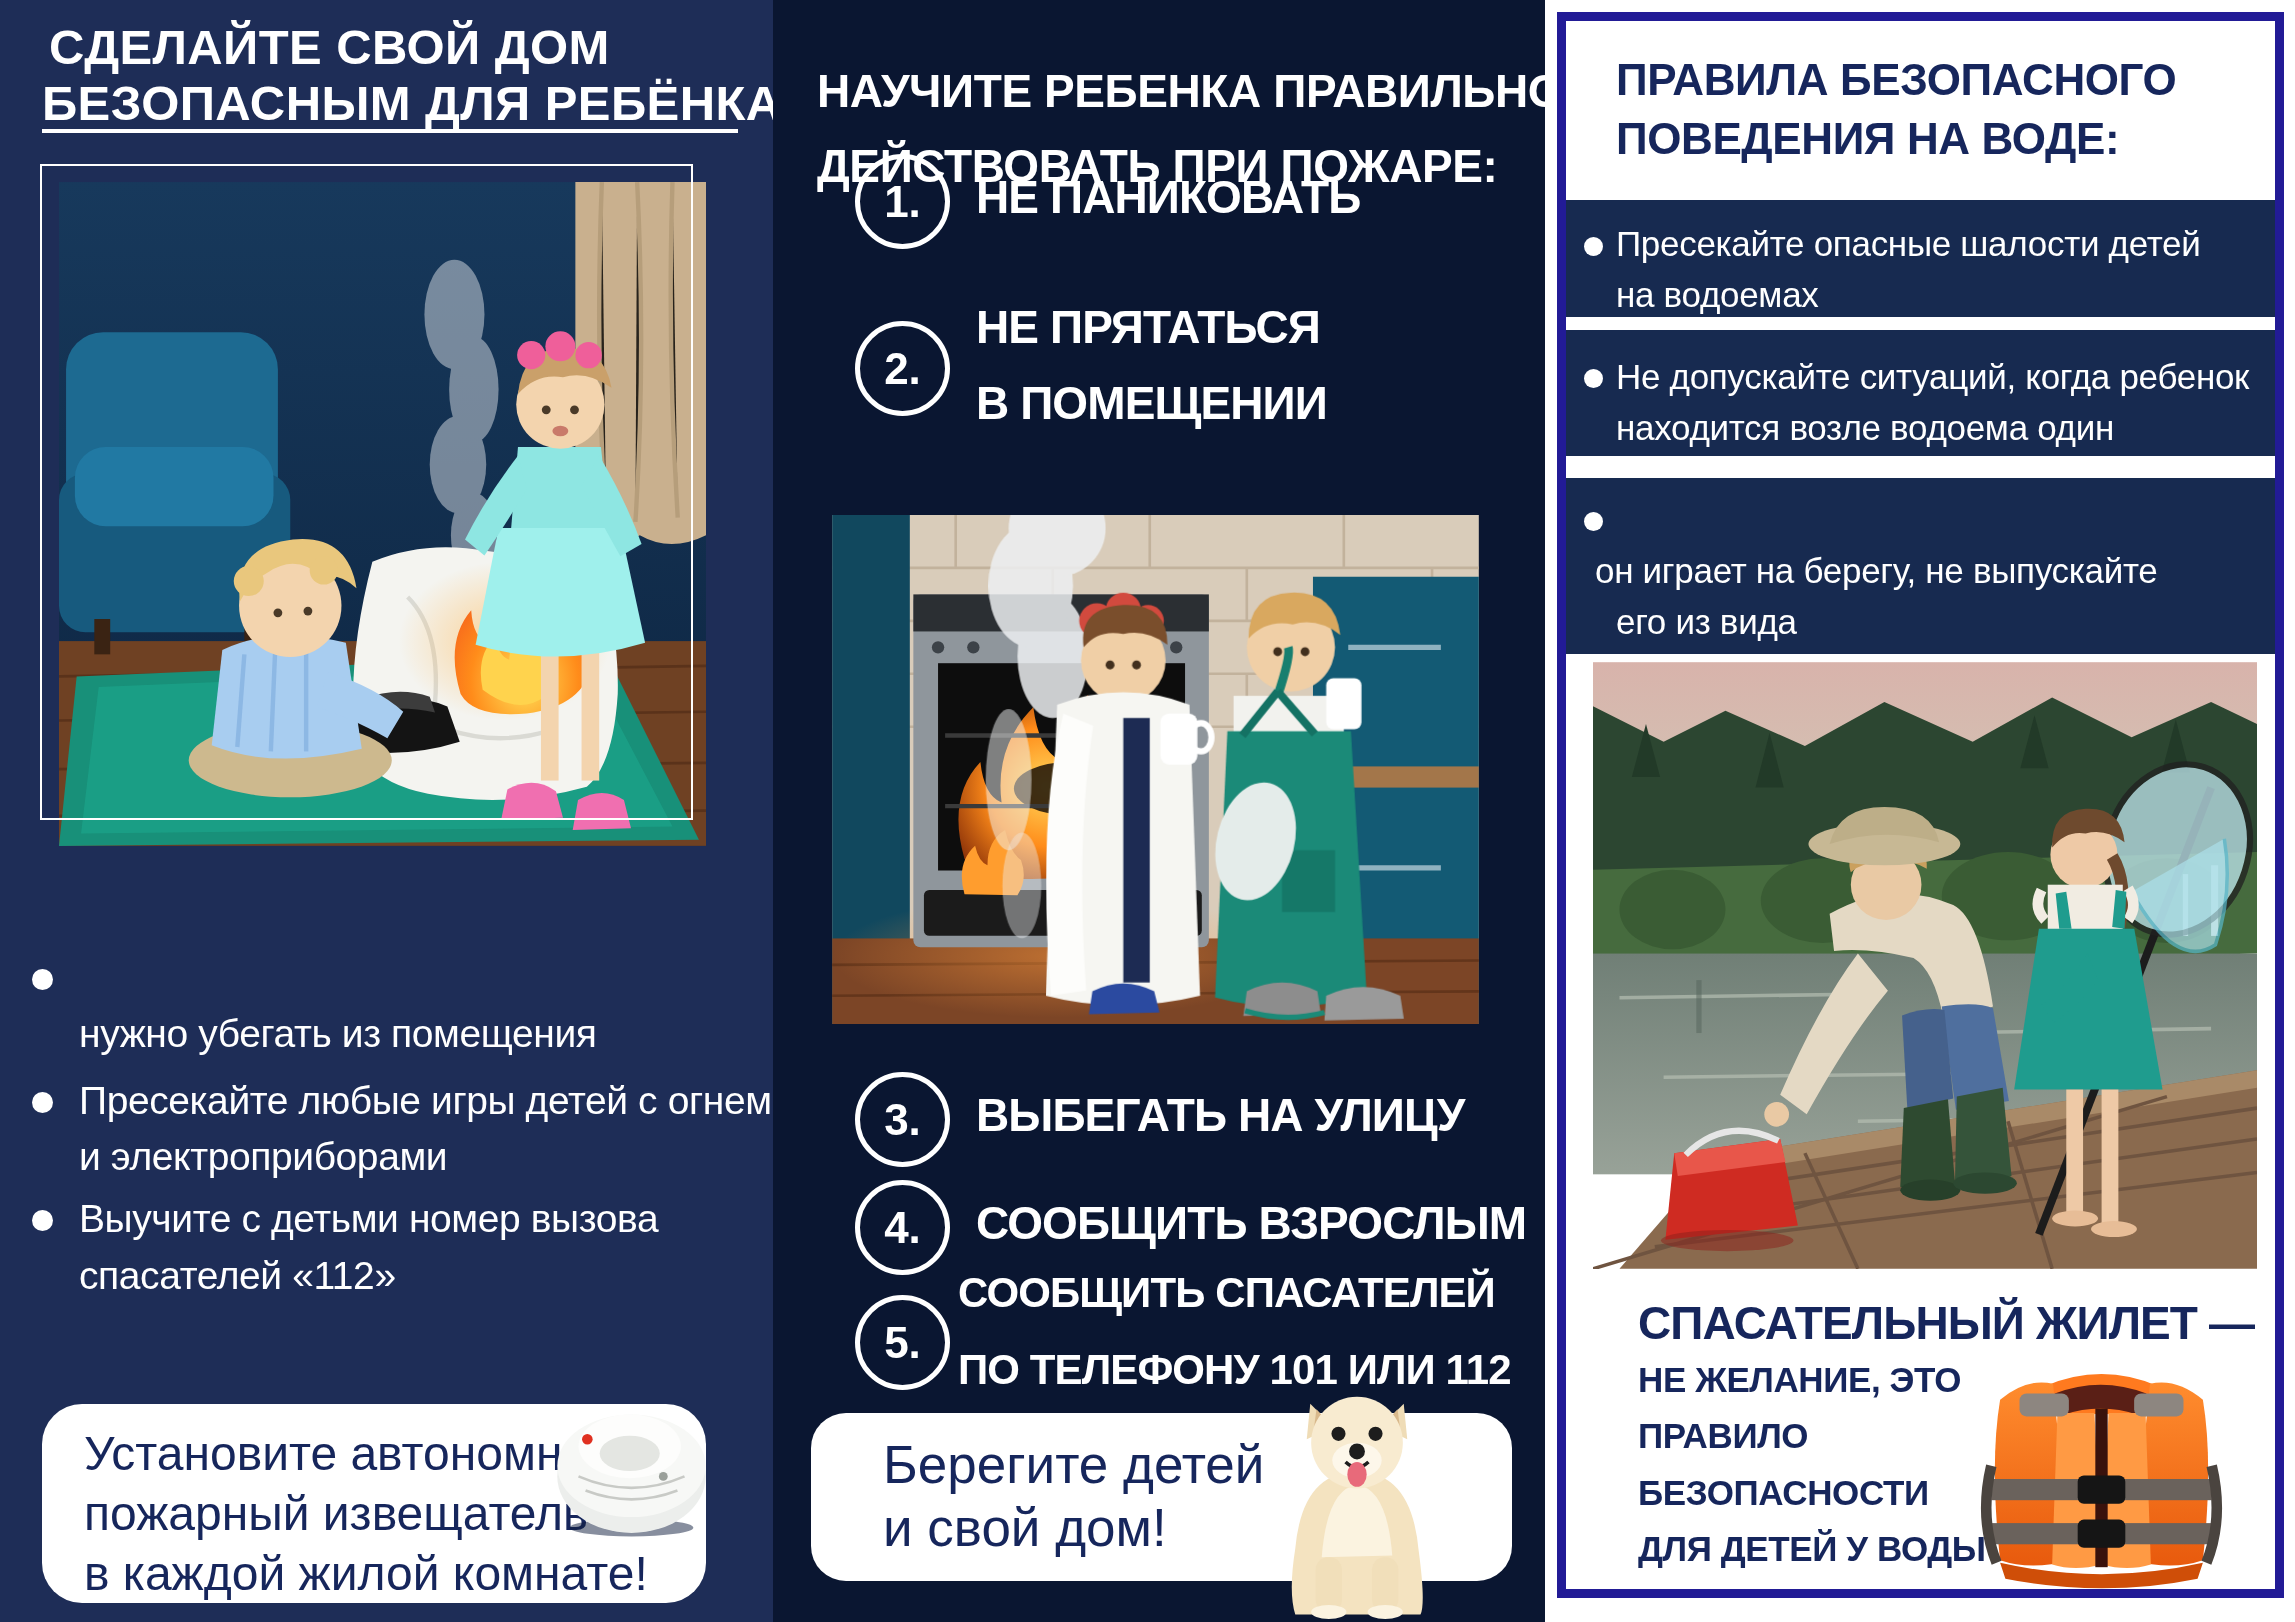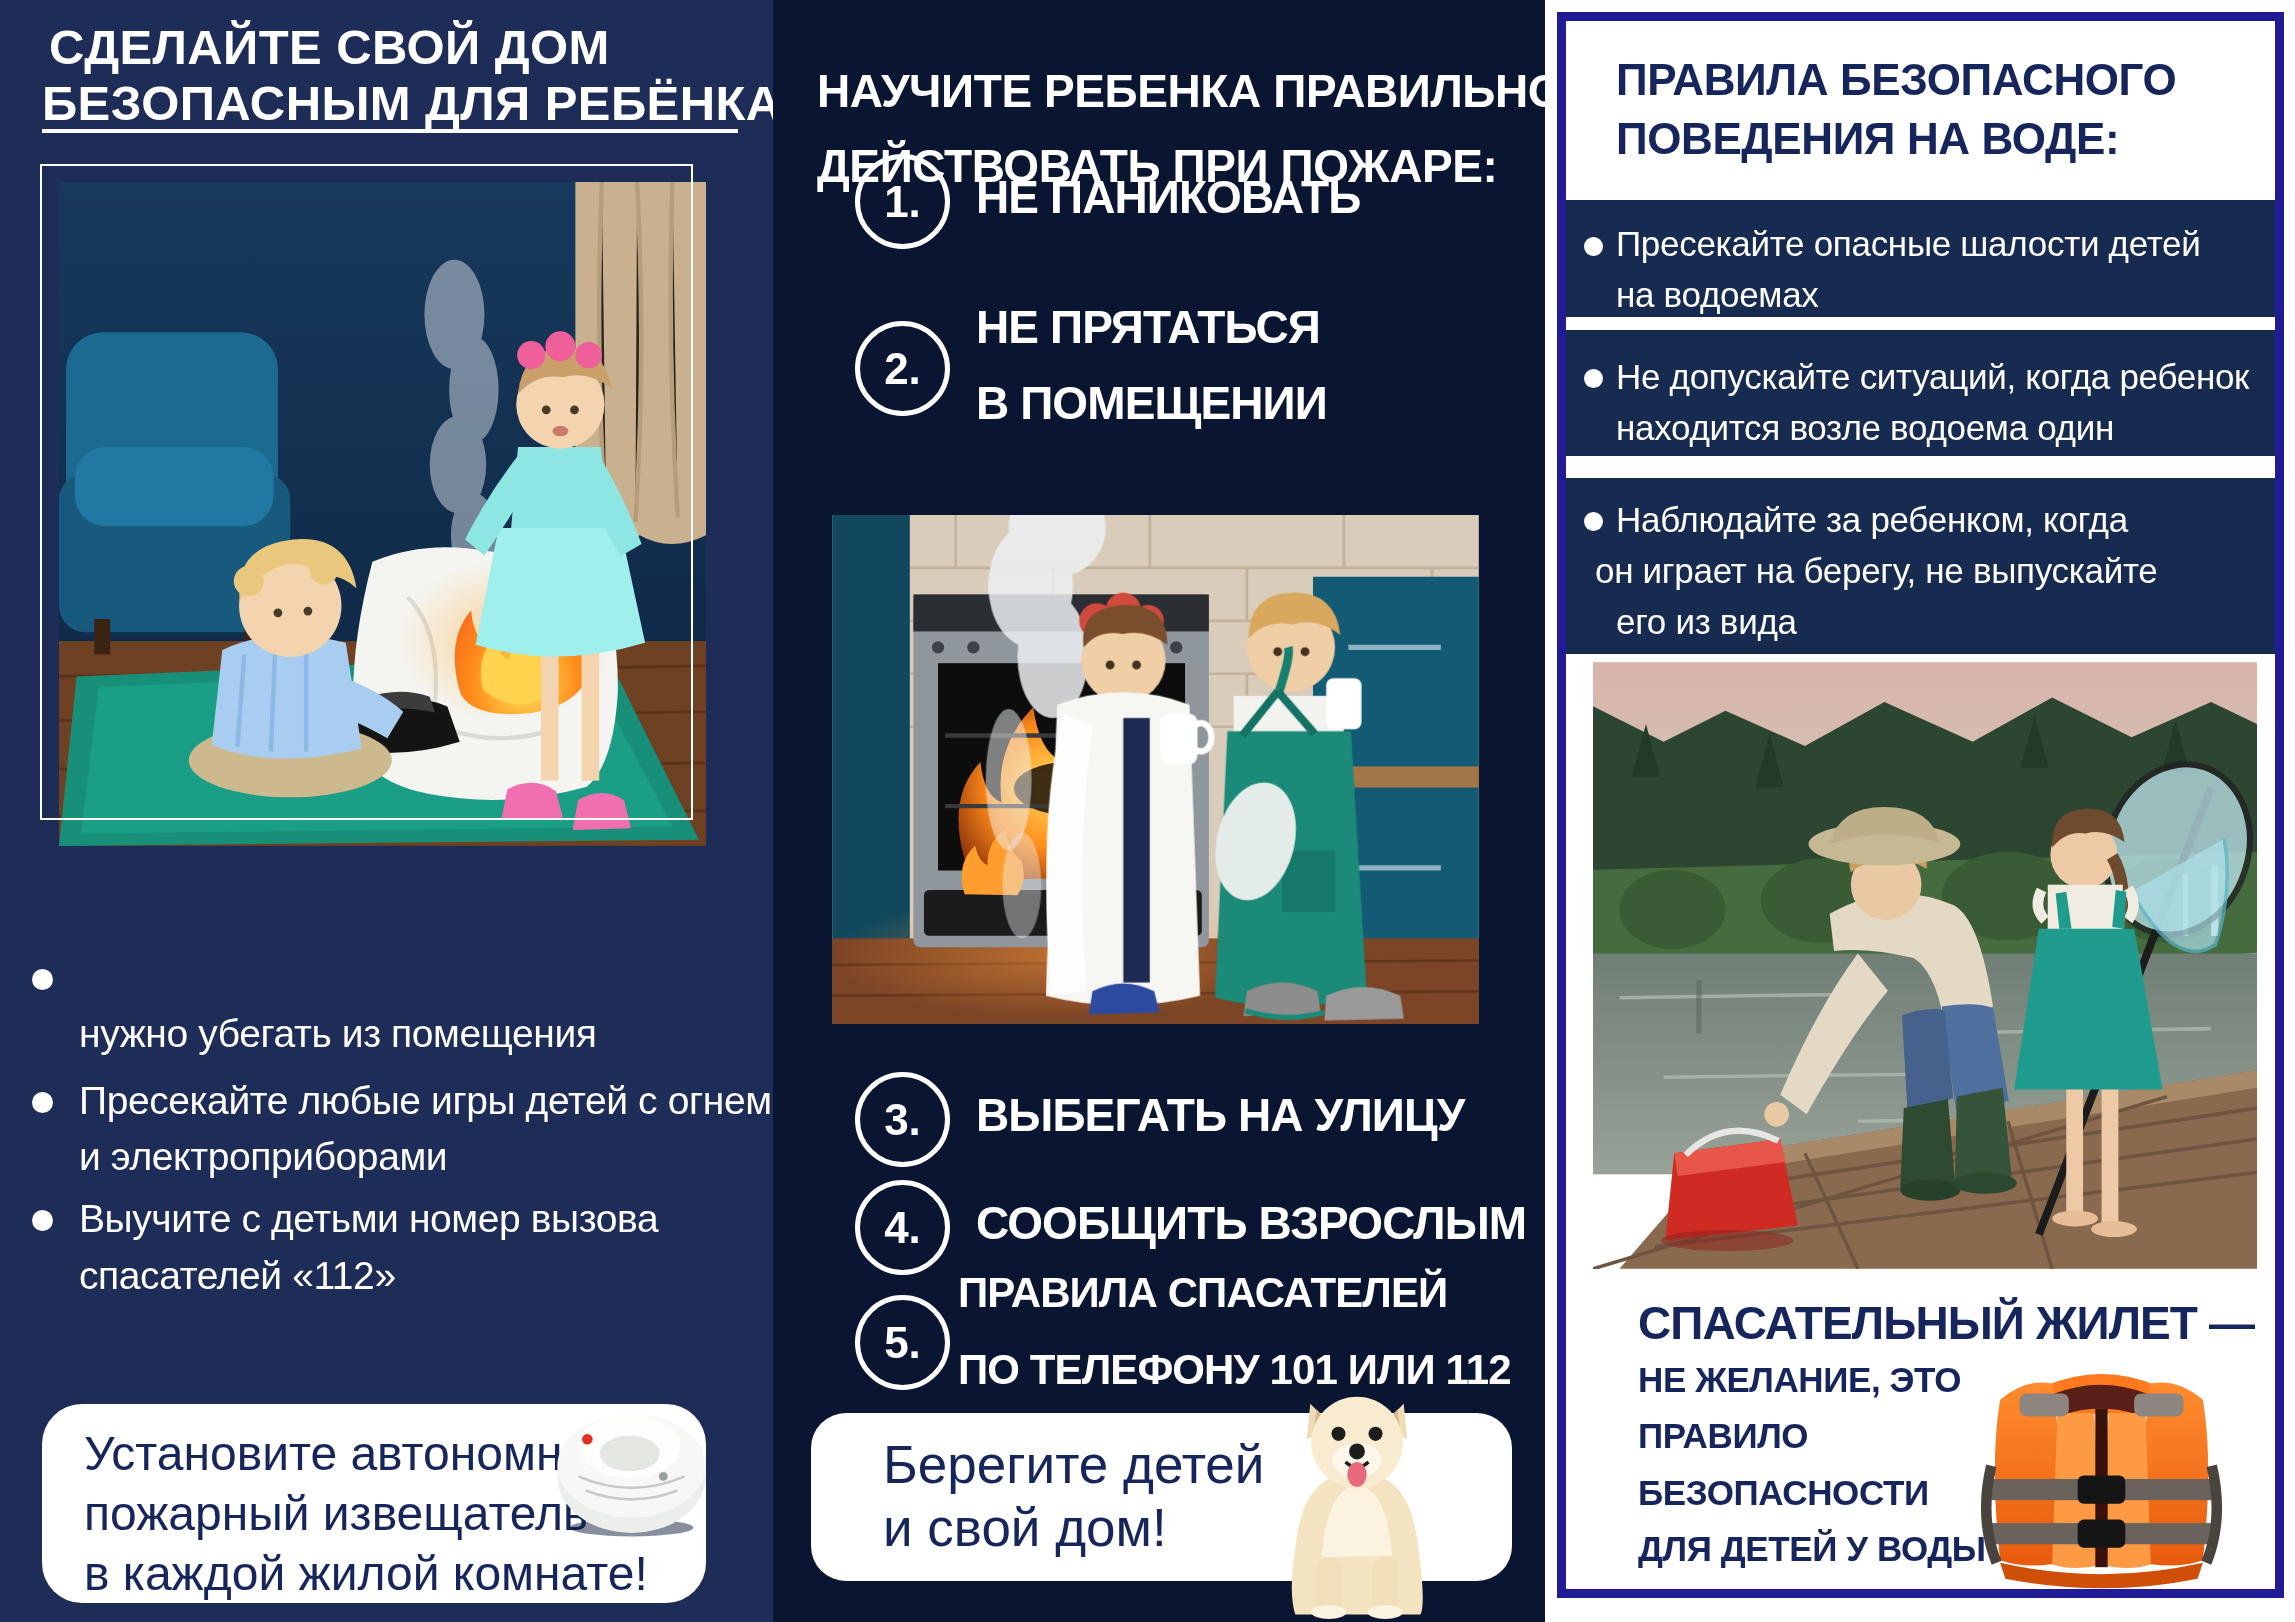--- a/index.html
+++ b/index.html
@@ -328,21 +328,21 @@
   <div class="t w step-label" style="left:976px;top:1088px;">ВЫБЕГАТЬ НА УЛИЦУ</div>
 
   <div class="abs circle" style="left:855px;top:1180px;">
       <span>4.</span>
     </div>
   <div class="t w step-label" style="left:976px;top:1196px;">СООБЩИТЬ ВЗРОСЛЫМ</div>
 
   <div class="abs circle" style="left:855px;top:1295px;">
       <span>5.</span>
     </div>
-  <div class="t w step-label" style="left:958px;top:1269px;font-size:42px;">ПРАВИЛА СПАСАТЕЛЕЙ</div>
+  <div class="t w step-label" style="left:958px;top:1269px;font-size:42px;">СООБЩИТЬ СПАСАТЕЛЕЙ</div>
   <div class="t w step-label" style="left:958px;top:1346px;font-size:42px;">ПО ТЕЛЕФОНУ 101 ИЛИ 112</div>
 
   <div class="abs mid-box"></div>
   <div class="t nv box-line" style="left:883px;top:1434px;">Берегите детей</div>
   <div class="t nv box-line" style="left:883px;top:1497px;">и свой дом!</div>
   <div class="abs" style="left:1273px;top:1388px;z-index:4;">
     <svg width="168" height="231" viewBox="0 0 190 262">
       <path d="M95,95 q62,0 70,90 q8,60 2,72 l-142,0 q-8,-25 0,-75 q8,-87 70,-87" fill="#f4e3c0"></path>
       <path d="M95,110 q34,4 40,80 l-80,2 q6,-78 40,-82" fill="#fbf3e0"></path>
       <path d="M42,18 l26,26 -30,14 Z" fill="#efdcb6"></path>
@@ -372,21 +372,20 @@
   <div class="t w rbul" style="left:1616px;top:224px;">Пресекайте опасные шалости детей</div>
   <div class="t w rbul" style="left:1616px;top:275px;">на водоемах</div>
 
   <div class="abs rblock" style="top:330px;height:126px;"></div>
   <div class="abs dot dot-r" style="top:369px;"></div>
   <div class="t w rbul" style="left:1616px;top:357px;">Не допускайте ситуаций, когда ребенок</div>
   <div class="t w rbul" style="left:1616px;top:408px;">находится возле водоема один</div>
 
   <div class="abs rblock" style="top:478px;height:176px;"></div>
   <div class="abs dot dot-r" style="top:512px;"></div>
-  <div class="t w rbul" style="left:1616px;top:500px;">Наблюдайте за ребенком, когда</div>
   <div class="t w rbul" style="left:1595px;top:551px;">он играет на берегу, не выпускайте</div>
   <div class="t w rbul" style="left:1616px;top:602px;">его из вида</div>
 
   <div class="abs photo" style="left:1593px;top:662px;width:664px;height:607px;">
     <svg width="664" height="607" viewBox="0 0 752 687">
       <defs>
         <linearGradient id="skyg" x1="0" y1="0" x2="0" y2="1">
           <stop offset="0" stop-color="#d8b3ab"></stop>
             <stop offset="1" stop-color="#d3c3b4"></stop>
         </linearGradient>

